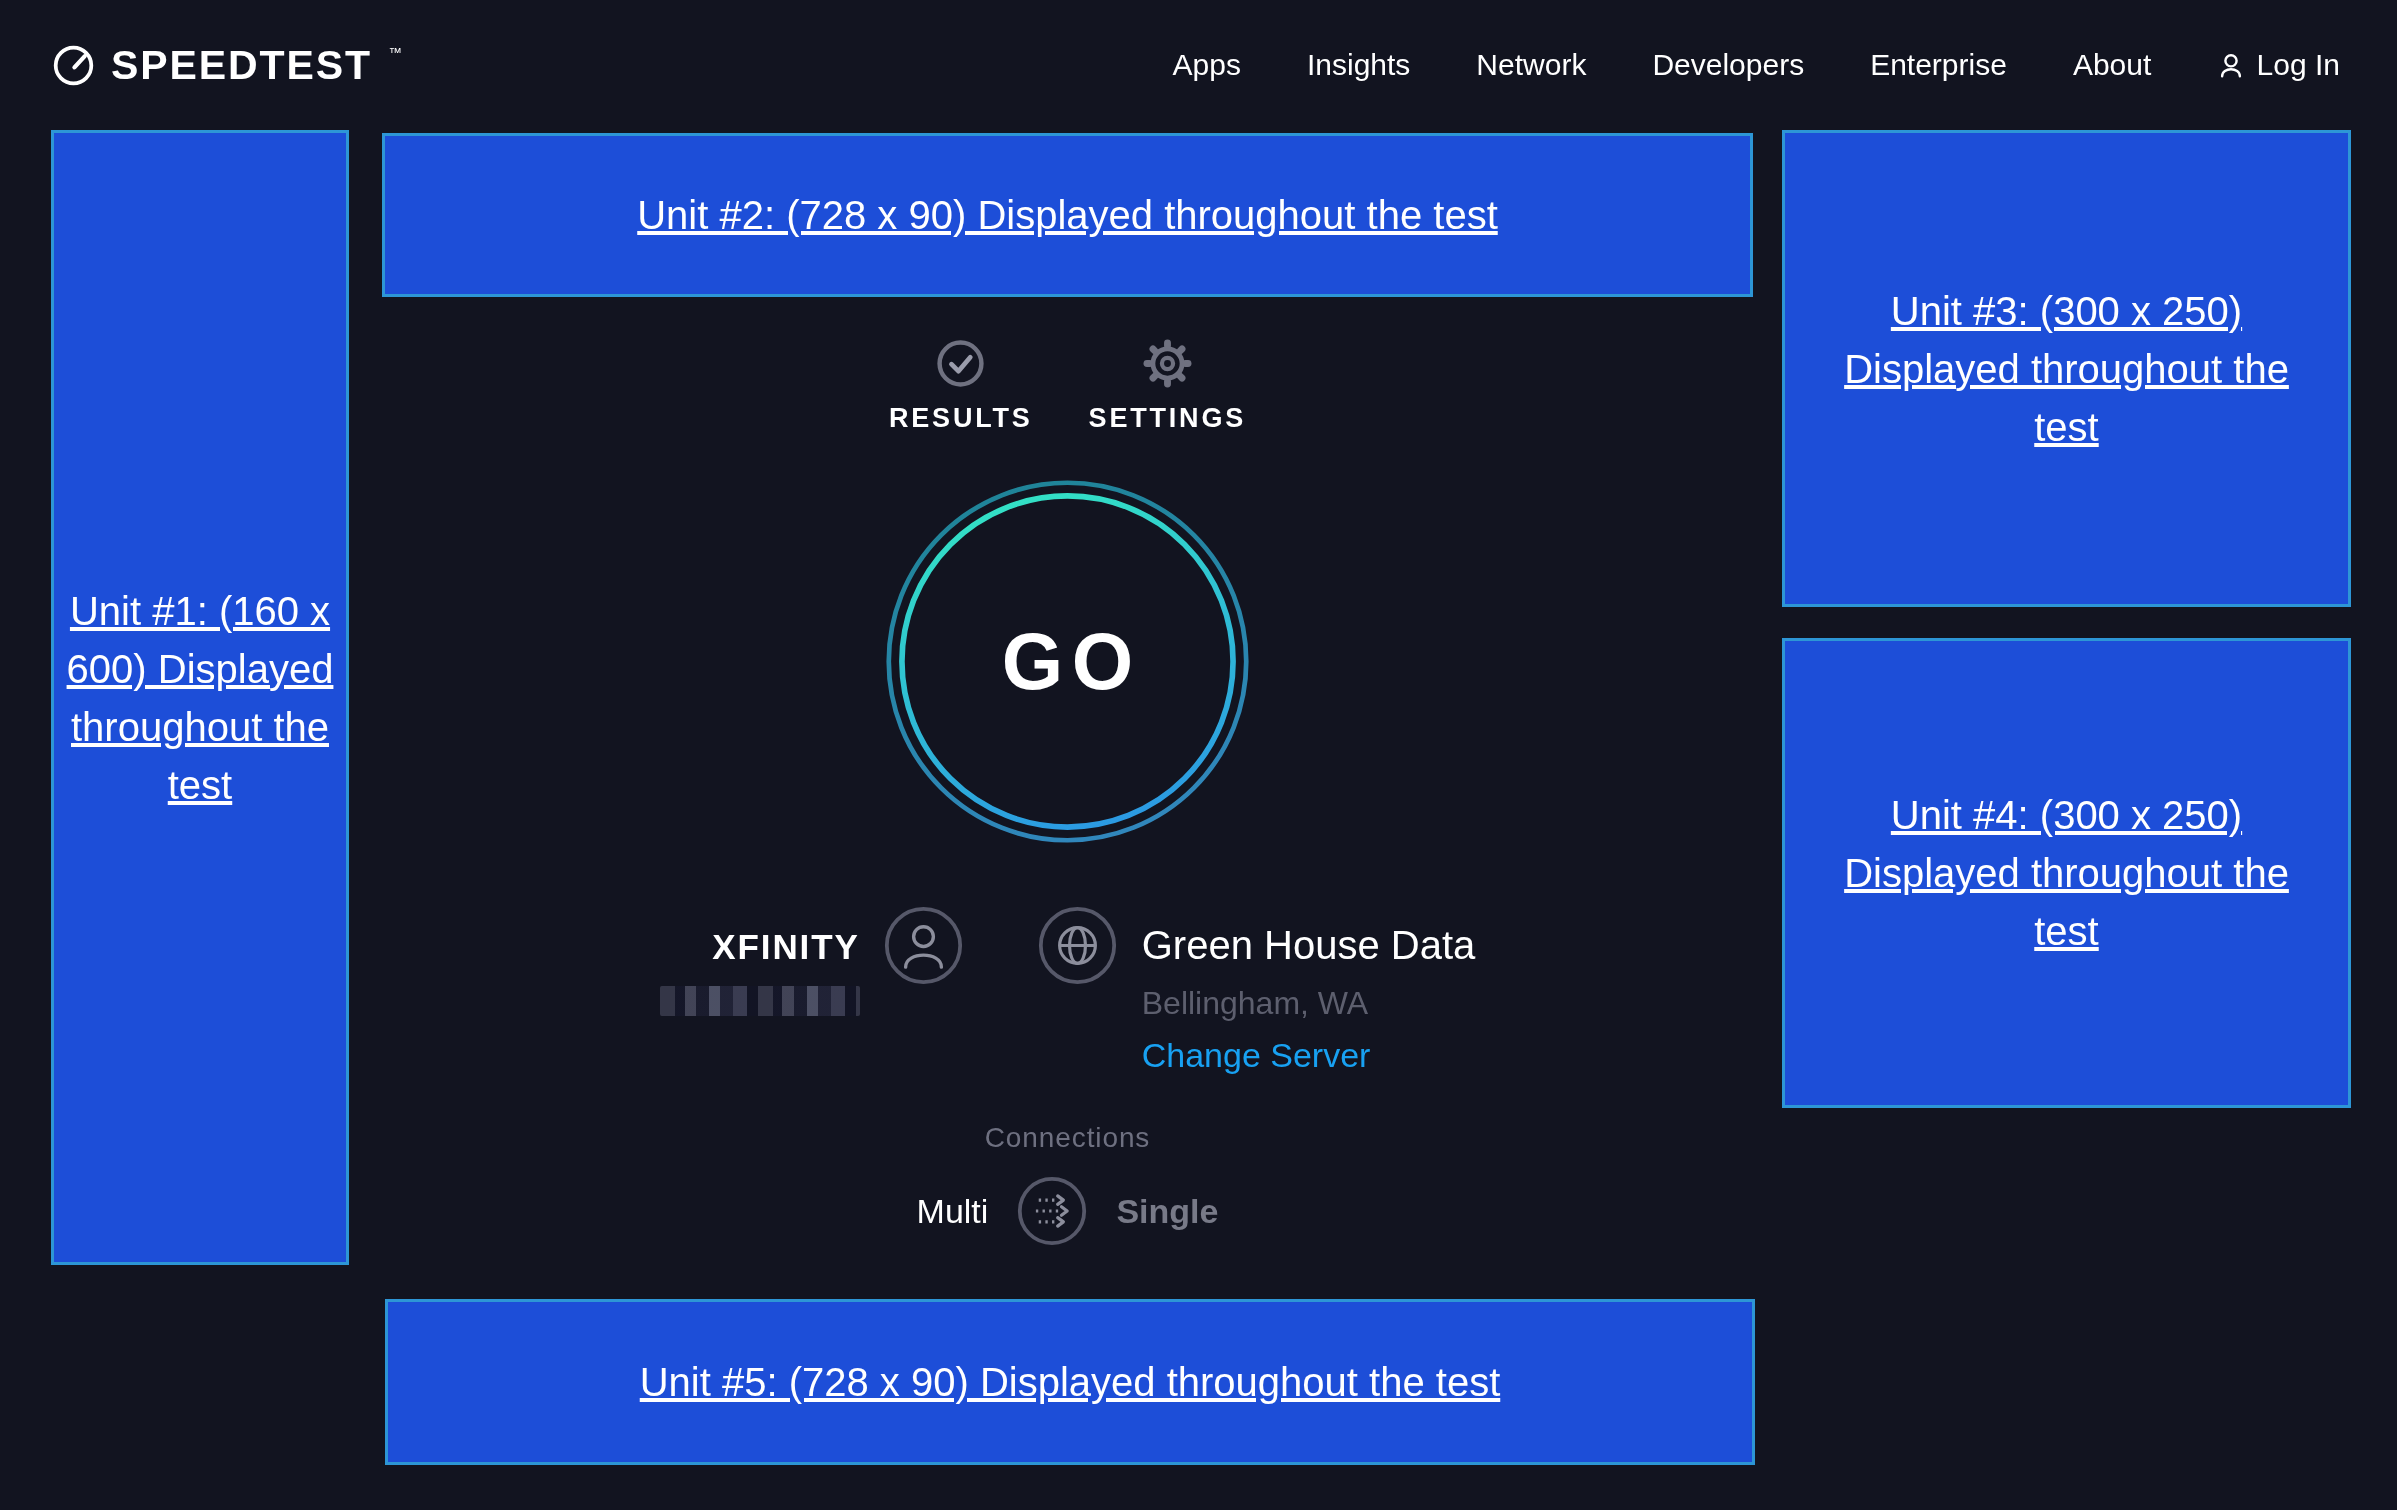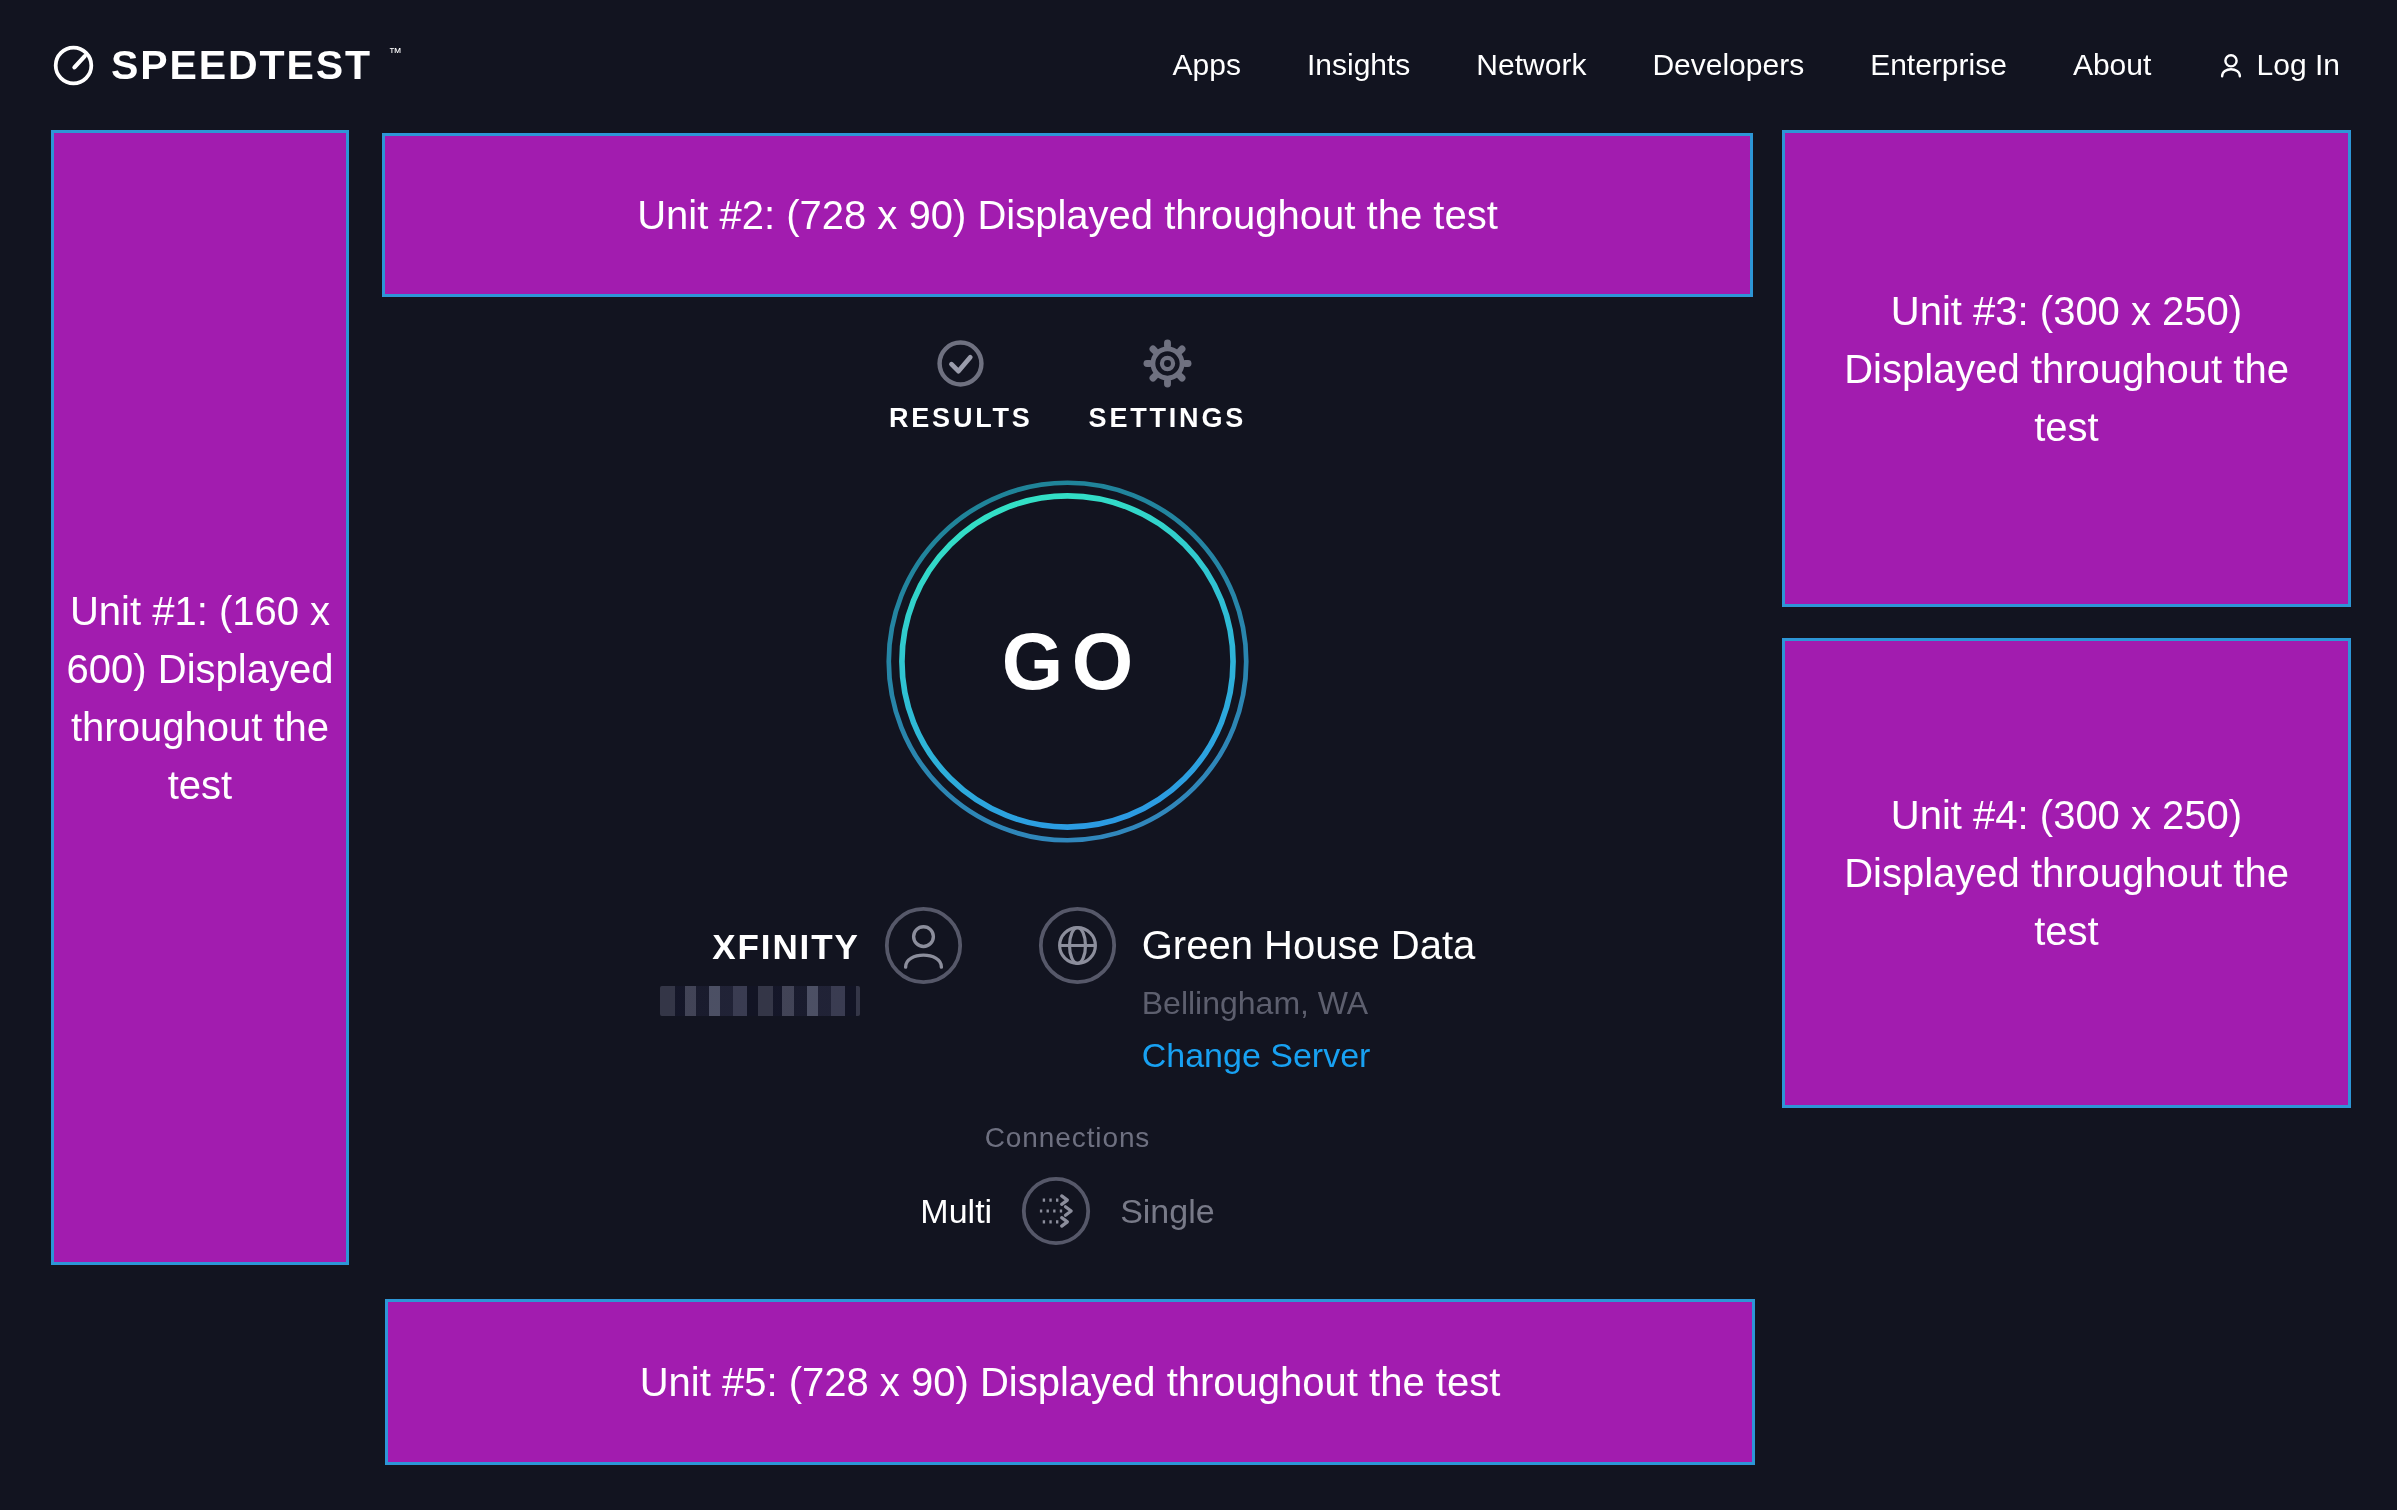--- a/index.html
+++ b/index.html
@@ -16,23 +16,23 @@
     padding:0 57px 0 51px;box-sizing:border-box;
   }
   .logo{display:flex;align-items:center;gap:15px;cursor:pointer;}
   .logo-text{font-size:41px;font-weight:700;letter-spacing:1.9px;color:#fff;}
   .logo-tm{font-size:13px;vertical-align:top;position:relative;top:-13px;left:1.9px;color:#fff;}
   .nav{display:flex;align-items:center;gap:66px;}
   .nav-item{font-size:30px;color:#fff;text-decoration:none;cursor:pointer;}
   .nav-login{display:flex;align-items:center;gap:11.3px;}
   
   .ad{
-    position:absolute;background:#a21caf;border:3.8px solid #2d96d6;
+    position:absolute;background:#1d4ed8;border:3.8px solid #2d96d6;
     display:flex;align-items:center;justify-content:center;text-align:center;
-    box-sizing:border-box;cursor:pointer;
+    box-sizing:border-box;cursor:pointer;text-decoration:underline;
   }
   .ad-text{font-size:40px;line-height:1.45;color:#fff;font-family:"Liberation Sans",sans-serif;}
   .ad-1{left:51px;top:130px;width:298px;height:1135px;padding:0 5.6px;}
   .ad-2{left:382px;top:133px;width:1371px;height:164px;}
   .ad-3{left:1782px;top:130px;width:569px;height:477px;padding:0 28px;}
   .ad-4{left:1782px;top:638px;width:569px;height:470px;padding:0 28px;}
   .ad-5{left:385px;top:1299px;width:1370px;height:166px;}
   
   .tabs{
     position:absolute;left:382px;top:337px;width:1371px;
@@ -70,21 +70,21 @@
   .server-change{font-size:34px;font-weight:500;color:#18a1f2;margin-top:14px;cursor:pointer;}
   .round-icon{margin-top:3.8px;}
   
   .connections{
     position:absolute;left:382px;top:1122px;width:1371px;
     display:flex;flex-direction:column;align-items:center;
   }
   .conn-label{font-size:28px;color:#6e7080;letter-spacing:0.9px;}
   .conn-row{display:flex;align-items:center;gap:28px;margin-top:21px;}
   .conn-multi{font-size:34px;font-weight:500;color:#fff;cursor:pointer;}
-  .conn-single{font-size:34px;color:#787a88;cursor:pointer;}
+  .conn-single{font-size:34px;color:#787a88;cursor:pointer;font-weight:bold;}
   .conn-toggle{cursor:pointer;}
   svg{display:block;}
 </style>
 </head>
 <body>
 
 <div class="page">
 
   <div class="header">
     <div class="logo">

